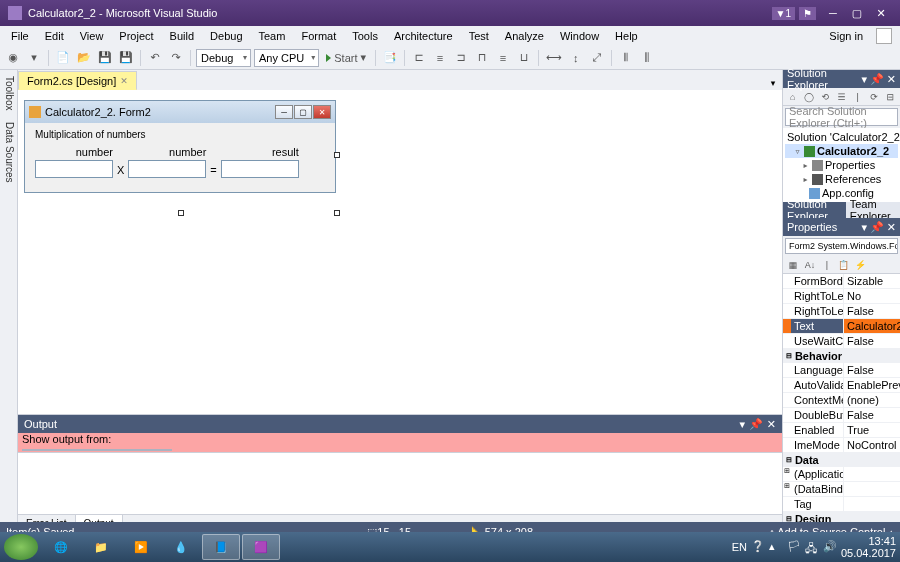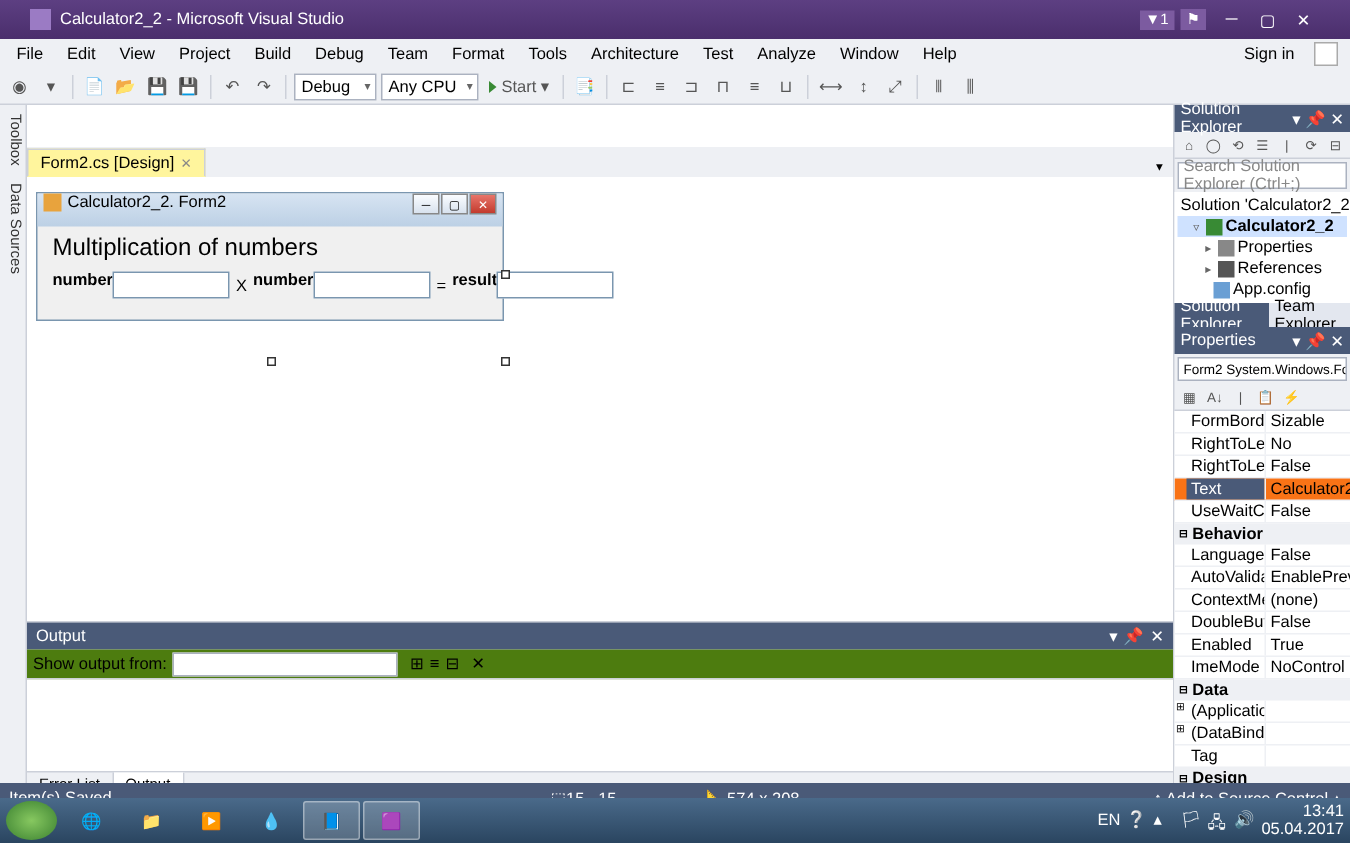--- a/index.html
+++ b/index.html
@@ -1,19 +1,19 @@
 <!DOCTYPE html>
 <html><head>
 <meta charset="utf-8">
 <style>
 * { margin: 0; padding: 0; box-sizing: border-box; font-family: "Segoe UI", Tahoma, sans-serif; font-size: 11px; }
 body { width: 900px; height: 562px; background: #eef0f4; overflow: hidden; position: relative; }
 
 
-.titlebar { height: 26px; background: linear-gradient(#5d3f82, #4a2e6c); color: #fff; display: flex; align-items: center; padding: 0 20px; }
+.titlebar { height: 26px; background: linear-gradient(#5d3f82, #4a2e6c); color: #fff; display: flex; align-items: center; padding: 0 8px; }
 .titlebar .vs-icon { width: 14px; height: 14px; background: #9b7bc4; margin-right: 6px; display: inline-block; }
 .titlebar .title { flex: 1; font-size: 11px; }
 .titlebar .notif { display: flex; gap: 4px; align-items: center; margin-right: 6px; }
 .titlebar .notif span { background: #7c5ba0; padding: 1px 4px; font-size: 10px; }
 .titlebar .quicklaunch { width: 200px; height: 18px; background: #fff; border: 1px solid #ccc; color: #888; padding: 0 4px; display: flex; align-items: center; margin-right: 6px; }
 .titlebar .quicklaunch input { border: none; outline: none; flex: 1; font-size: 11px; color: #888; }
 .titlebar .wincontrols { display: flex; gap: 2px; }
 .titlebar .wincontrols div { width: 22px; height: 18px; display: flex; align-items: center; justify-content: center; color: #fff; cursor: pointer; }
 
 
@@ -30,52 +30,52 @@
 .toolbar .combo::after { content: "▾"; position: absolute; right: 3px; font-size: 8px; color: #666; }
 .toolbar .startbtn { display: flex; align-items: center; gap: 3px; padding: 0 4px; }
 .toolbar .startbtn .tri { width: 0; height: 0; border-left: 5px solid #388a34; border-top: 4px solid transparent; border-bottom: 4px solid transparent; }
 
 
 .main { position: absolute; top: 70px; left: 0; right: 0; bottom: 30px; display: flex; }
 .leftside { width: 18px; background: #eef0f4; border-right: 1px solid #ccd0d9; display: flex; flex-direction: column; }
 .leftside .vtab { writing-mode: vertical-rl; text-orientation: mixed; padding: 6px 2px; font-size: 10px; cursor: pointer; color: #333; }
 
 .center { flex: 1; display: flex; flex-direction: column; background: #fff; }
-.doctabs { height: 20px; background: #eef0f4; display: flex; align-items: flex-end; margin-top: 28px; }
+.doctabs { height: 20px; background: #eef0f4; display: flex; align-items: flex-end; }
 .doctabs .tab { height: 19px; padding: 0 8px; display: flex; align-items: center; gap: 4px; border: 1px solid #ccd0d9; background: #fff; margin-right: -1px; cursor: pointer; }
 .doctabs .tab.active { background: #fff59d; border-bottom: 1px solid #fff59d; }
 .doctabs .tab .x { font-size: 9px; color: #888; }
 .doctabs .tabctrls { margin-left: auto; display: flex; gap: 2px; padding-right: 2px; }
 .doctabs .tabctrls div { width: 14px; height: 14px; display: flex; align-items: center; justify-content: center; font-size: 9px; cursor: pointer; }
 
 .designer { flex: 1; background: #fff; position: relative; overflow: hidden; }
 
 
 .formwin { position: absolute; top: 10px; left: 6px; width: 312px; border: 1px solid #7a96af; background: #f0f0f0; }
-.formwin .fwtitle { height: 22px; background: linear-gradient(#d7e4f2, #bcd0e5); display: flex; align-items: flex-start; padding: 0 4px; font-size: 11px; }
+.formwin .fwtitle { height: 22px; background: linear-gradient(#d7e4f2, #bcd0e5); display: flex; align-items: center; padding: 0 4px; font-size: 11px; }
 .formwin .fwtitle .fwicon { width: 12px; height: 12px; background: #e8a33d; margin-right: 4px; }
 .formwin .fwtitle .fwbtns { margin-left: auto; display: flex; gap: 1px; }
 .formwin .fwtitle .fwbtns div { width: 18px; height: 14px; border: 1px solid #888; background: linear-gradient(#fafcff,#d8e2ee); display: flex; align-items: center; justify-content: center; font-size: 8px; }
 .formwin .fwtitle .fwbtns .close { background: linear-gradient(#e8756a,#c23b2e); color: #fff; }
 .formwin .fwbody { padding: 6px 10px 14px; }
-.formwin .fwbody .headlabel { font-size: 16px; margin-bottom: 6px; }
+.formwin .fwbody .headlabel { font-size: 10px; margin-bottom: 6px; }
 .formwin .fwbody .okrow { display: flex; align-items: center; gap: 8px; margin-bottom: 10px; }
 .formwin .fwbody .okrow .okbtn { flex: 1; height: 22px; border: 1px solid #8a8a8a; background: linear-gradient(#f5f5f5,#dcdcdc); display: flex; align-items: center; justify-content: center; }
 .formwin .fwbody .calcrow { display: flex; align-items: flex-end; gap: 4px; }
-.formwin .fwbody .col { display: flex; flex-direction: row; align-items: flex-start; font-weight: bold; }
+.formwin .fwbody .col { display: flex; flex-direction: column; align-items: flex-end; }
 .formwin .fwbody .col .lbl { font-size: 11px; margin-bottom: 2px; }
 .formwin .fwbody .col .tbx { width: 78px; height: 18px; border: 1px solid #7a96af; background: #fff; }
 .formwin .fwbody .op { padding-bottom: 2px; }
 .handle { position: absolute; width: 6px; height: 6px; background: #fff; border: 1px solid #333; }
 
 
 .output { border-top: 1px solid #ccd0d9; background: #fff; display: flex; flex-direction: column; }
 .output .ohead { height: 18px; background: #4a5a78; color: #fff; padding: 0 6px; display: flex; align-items: center; justify-content: space-between; font-size: 11px; }
 .output .ohead .octrls { display: flex; gap: 4px; font-size: 9px; }
-.output .otools { height: 20px; display: flex; align-items: center; padding: 0 4px; gap: 4px; border-bottom: 1px solid #ccd0d9; background: #4d7c0f; }
+.output .otools { height: 20px; display: flex; padding: 0 4px; gap: 4px; border-bottom: 1px solid #ccd0d9; background: #fca5a5; flex-direction: column; }
 .output .otools .ocombo { width: 150px; height: 16px; border: 1px solid #abb2c0; background: #fff; }
 .output .obody { flex: 1; background: #fff; }
 .bottomtabs { height: 18px; display: flex; background: #eef0f4; border-top: 1px solid #ccd0d9; }
 .bottomtabs .btab { padding: 0 8px; display: flex; align-items: center; border-right: 1px solid #ccd0d9; font-size: 10px; cursor: pointer; }
 .bottomtabs .btab.active { background: #fff; }
 
 
 .rightside { width: 118px; display: flex; flex-direction: column; background: #eef0f4; border-left: 1px solid #ccd0d9; }
 .panel { display: flex; flex-direction: column; }
 .panel .phead { height: 18px; background: #4a5a78; color: #fff; padding: 0 4px; display: flex; align-items: center; justify-content: space-between; font-size: 10px; }

